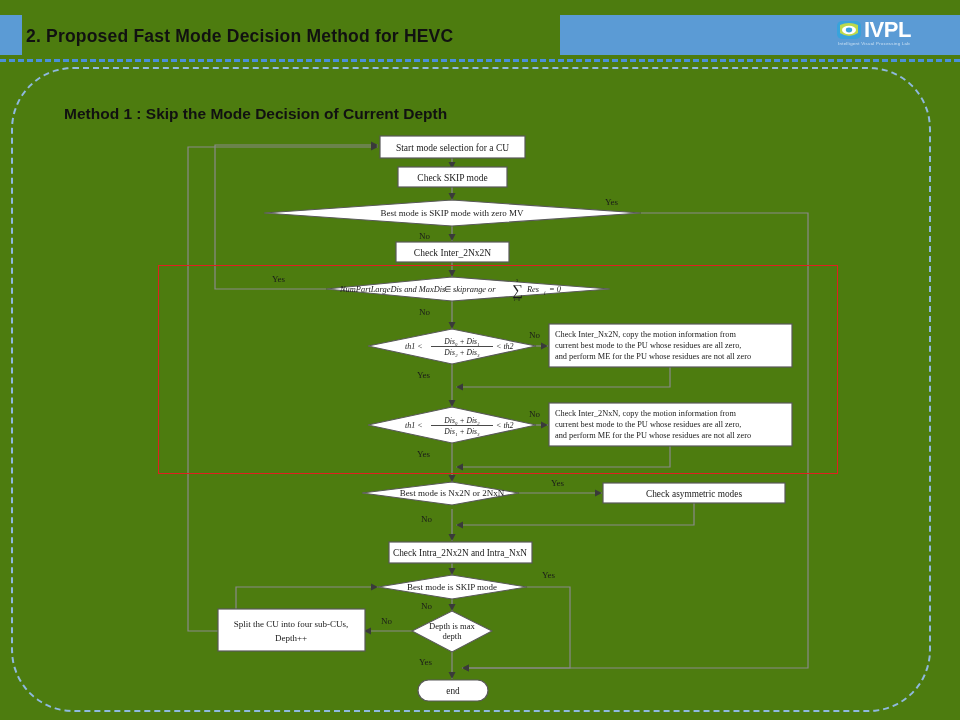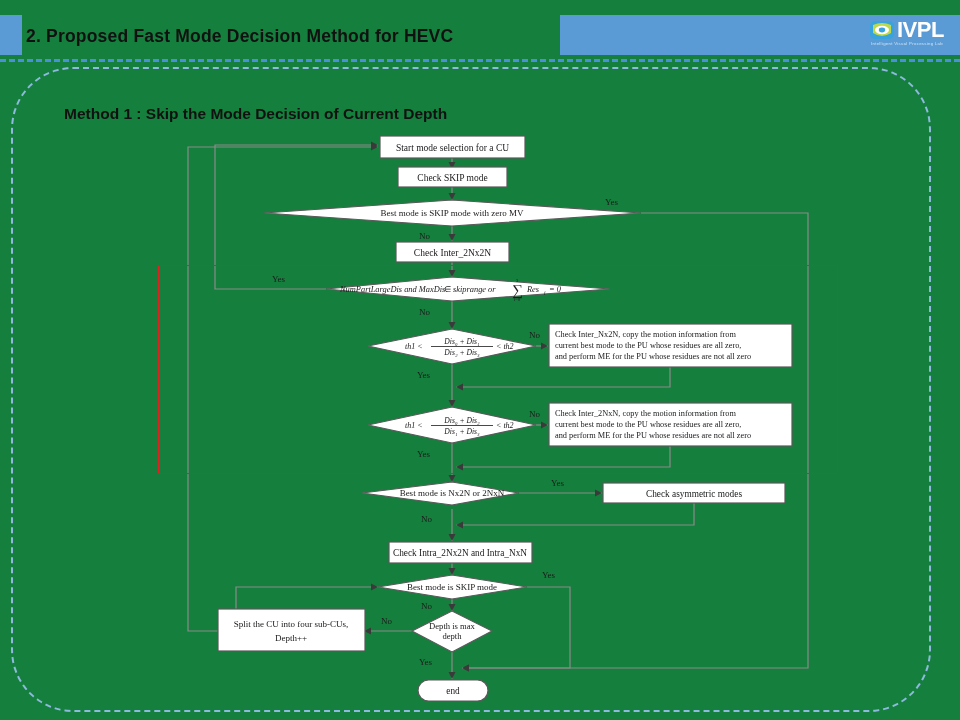--- a/index.html
+++ b/index.html
@@ -1,39 +1,39 @@
 <!DOCTYPE html>
 <html><head>
 <meta charset="utf-8">
 <style>
   html,body{margin:0;padding:0;}
   body{
     width:960px;height:720px;overflow:hidden;background:#ffffff;
     font-family:"Liberation Sans",sans-serif;
   }
-  .slide{position:relative;width:960px;height:720px;background:#15803d;}
+  .slide{position:relative;width:960px;height:720px;background:#4d7c0f;}
 
   
   .hdr-bar{
     position:absolute;left:0;top:15px;width:960px;height:40px;
   }
   .hdr-accent{
     position:absolute;left:0;top:0;width:22px;height:40px;background:#5b9bd5;
   }
   .hdr-band{
     position:absolute;left:560px;top:0;width:400px;height:40px;background:#5b9bd5;
   }
   .hdr-title{
     position:absolute;left:26px;top:19px;width:540px;height:34px;
     display:flex;align-items:center;
     font-size:17.5px;font-weight:bold;color:#111;letter-spacing:.2px;
     white-space:nowrap;
   }
   .hdr-logo{
-    position:absolute;left:869px;top:18px;width:82px;height:34px;
+    position:absolute;left:836px;top:18px;width:82px;height:34px;
   }
   .hdr-logo .lg-mark{
     position:absolute;left:0;top:2px;width:26px;height:22px;
   }
   .hdr-logo .lg-txt{
     position:absolute;left:28px;top:-1px;
     font-size:22px;font-weight:bold;color:#ffffff;letter-spacing:-0.5px;
     font-family:"Liberation Sans",sans-serif;
   }
   .hdr-logo .lg-sub{

